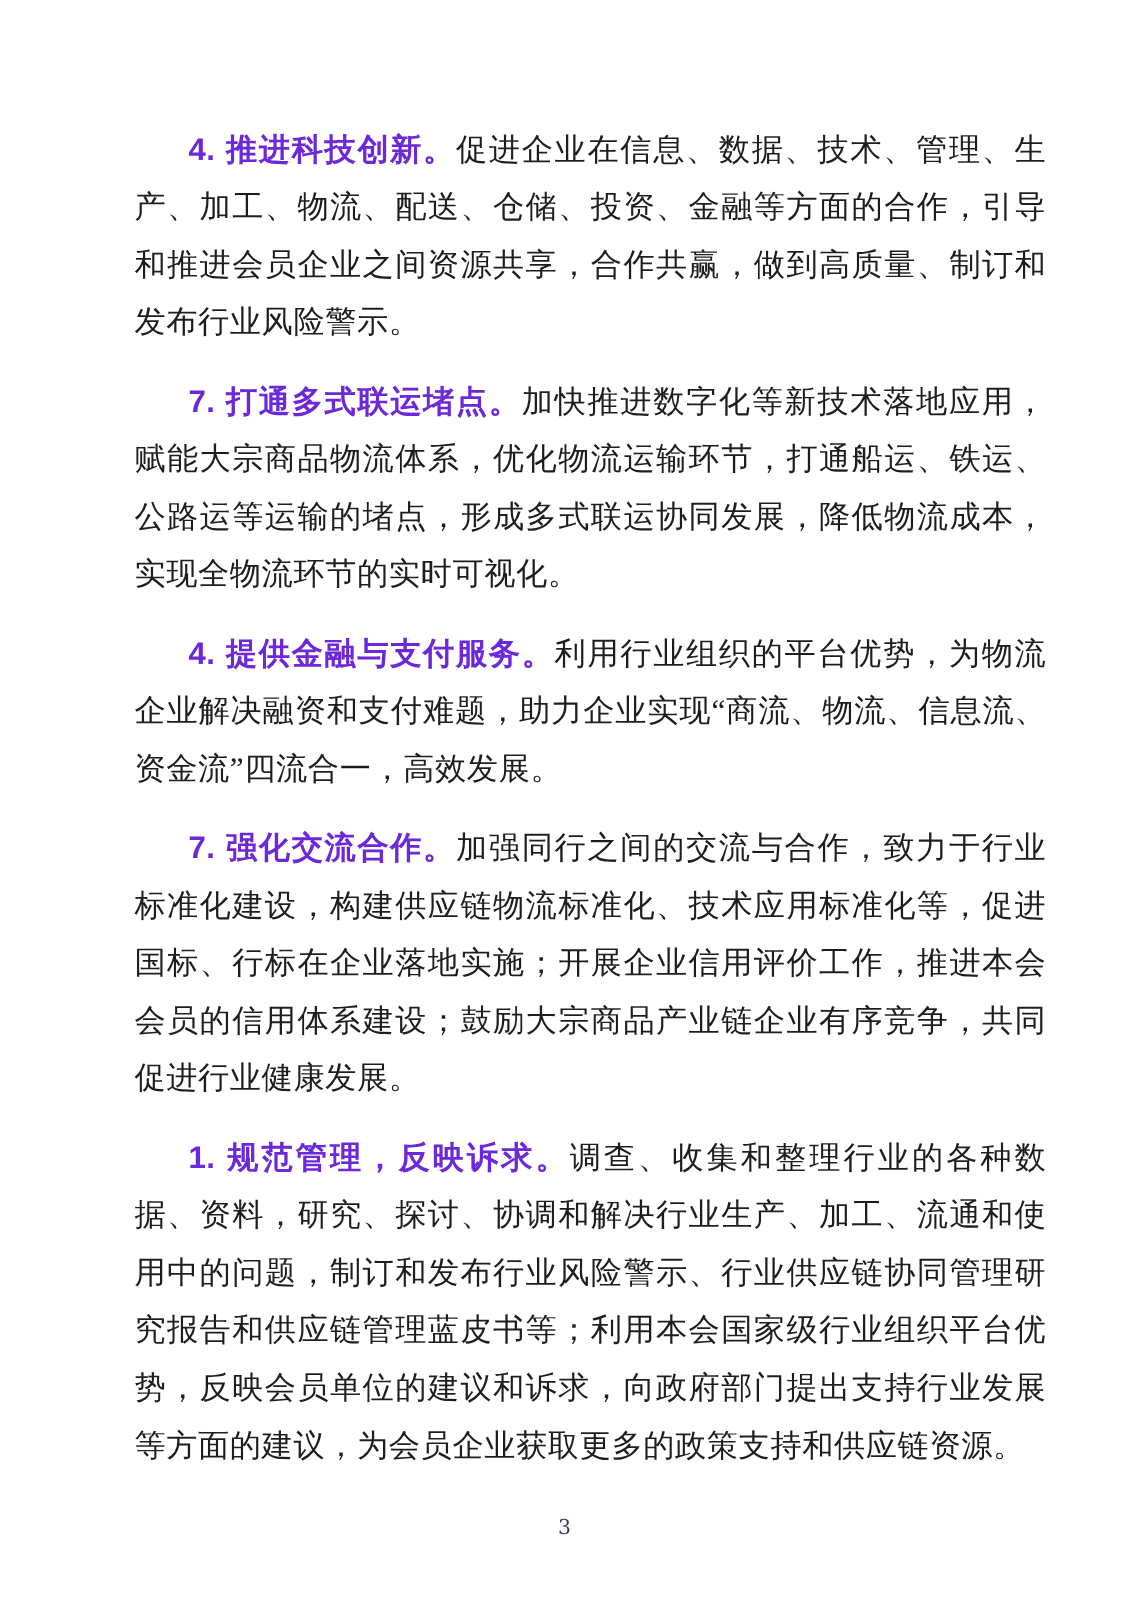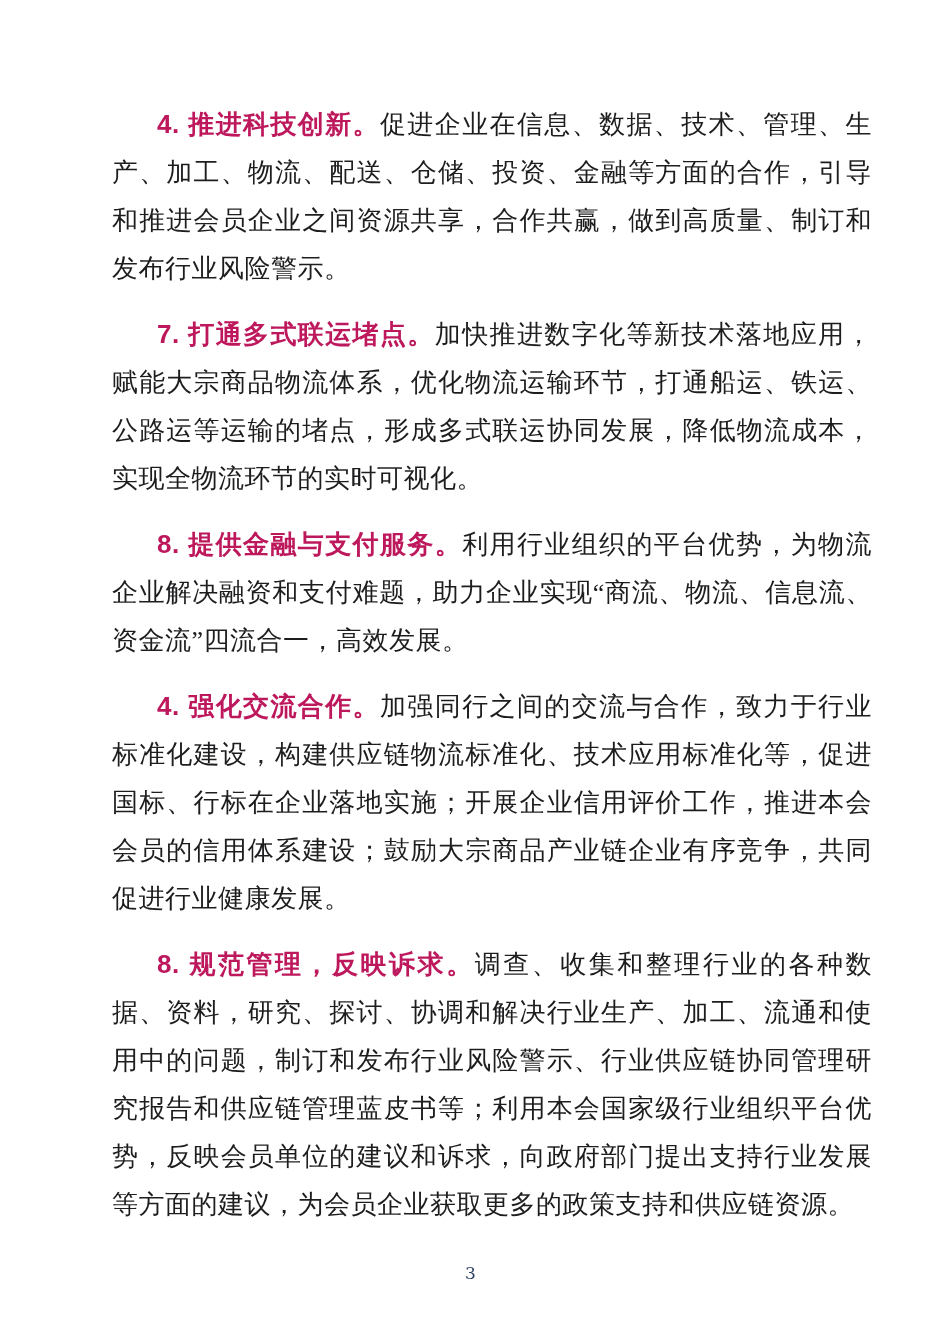--- a/index.html
+++ b/index.html
@@ -27,21 +27,21 @@
     line-height: 48px;
     color: #1d1d1f;
     text-align: justify;
     text-justify: inter-character;
     text-indent: 45px;
     letter-spacing: 0.5px;
     word-break: break-all;
   }
   .para-heading {
     font-weight: 700;
-    color: #be185d;
+    color: #6d28d9;
     font-family: "Liberation Sans", "Liberation Serif", sans-serif;
   }
   .para-body {
     font-weight: 400;
   }
   .page-number {
     position: absolute;
     top: 1262px;
     left: 0;
     width: 100%;
@@ -60,27 +60,27 @@
 
     <p class="para">
       <span class="para-heading">4. 推进科技创新。</span><span class="para-body">促进企业在信息、数据、技术、管理、生产、加工、物流、配送、仓储、投资、金融等方面的合作，引导和推进会员企业之间资源共享，合作共赢，做到高质量、制订和发布行业风险警示。</span>
     </p>
 
     <p class="para">
       <span class="para-heading">7. 打通多式联运堵点。</span><span class="para-body">加快推进数字化等新技术落地应用，赋能大宗商品物流体系，优化物流运输环节，打通船运、铁运、公路运等运输的堵点，形成多式联运协同发展，降低物流成本，实现全物流环节的实时可视化。</span>
     </p>
 
     <p class="para">
-      <span class="para-heading">8. 提供金融与支付服务。</span><span class="para-body">利用行业组织的平台优势，为物流企业解决融资和支付难题，助力企业实现“商流、物流、信息流、资金流”四流合一，高效发展。</span>
+      <span class="para-heading">4. 提供金融与支付服务。</span><span class="para-body">利用行业组织的平台优势，为物流企业解决融资和支付难题，助力企业实现“商流、物流、信息流、资金流”四流合一，高效发展。</span>
     </p>
 
     <p class="para">
-      <span class="para-heading">4. 强化交流合作。</span><span class="para-body">加强同行之间的交流与合作，致力于行业标准化建设，构建供应链物流标准化、技术应用标准化等，促进国标、行标在企业落地实施；开展企业信用评价工作，推进本会会员的信用体系建设；鼓励大宗商品产业链企业有序竞争，共同促进行业健康发展。</span>
+      <span class="para-heading">7. 强化交流合作。</span><span class="para-body">加强同行之间的交流与合作，致力于行业标准化建设，构建供应链物流标准化、技术应用标准化等，促进国标、行标在企业落地实施；开展企业信用评价工作，推进本会会员的信用体系建设；鼓励大宗商品产业链企业有序竞争，共同促进行业健康发展。</span>
     </p>
 
     <p class="para">
-      <span class="para-heading">8. 规范管理，反映诉求。</span><span class="para-body">调查、收集和整理行业的各种数据、资料，研究、探讨、协调和解决行业生产、加工、流通和使用中的问题，制订和发布行业风险警示、行业供应链协同管理研究报告和供应链管理蓝皮书等；利用本会国家级行业组织平台优势，反映会员单位的建议和诉求，向政府部门提出支持行业发展等方面的建议，为会员企业获取更多的政策支持和供应链资源。</span>
+      <span class="para-heading">1. 规范管理，反映诉求。</span><span class="para-body">调查、收集和整理行业的各种数据、资料，研究、探讨、协调和解决行业生产、加工、流通和使用中的问题，制订和发布行业风险警示、行业供应链协同管理研究报告和供应链管理蓝皮书等；利用本会国家级行业组织平台优势，反映会员单位的建议和诉求，向政府部门提出支持行业发展等方面的建议，为会员企业获取更多的政策支持和供应链资源。</span>
     </p>
 
   </div>
 
   <div class="page-number">3</div>
 </div>
 
 </body></html>

